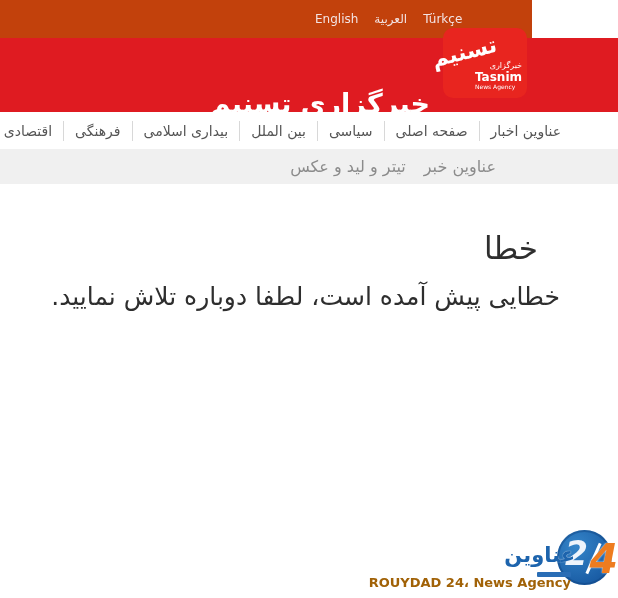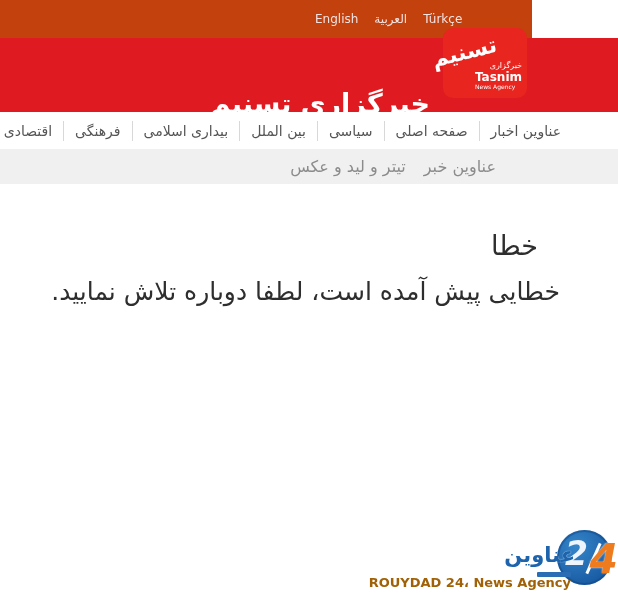--- a/index.html
+++ b/index.html
@@ -47,21 +47,21 @@
     direction:rtl; display:flex; align-items:center; gap:18px;
     padding-right:122px; box-sizing:border-box;
   }
   .subnav-item { color:#8b8b8b; font-size:16px; cursor:pointer; white-space:nowrap; }
 
   
   .error-block {
     position:absolute; top:228px; right:58px; left:50px;
     direction:rtl; text-align:right; color:#2e2e2e;
   }
-  .error-title { font-size:27px; font-weight:normal; margin:0; padding-right:22px; line-height:1.3; }
+  .error-title { font-size:31px; font-weight:normal; margin:0; padding-right:22px; line-height:1.3; }
   .error-message { font-size:25px; margin:10px 0 0 0; line-height:1.5; }
 
   
   .wm-circle {
     position:absolute; top:530px; right:6px; width:55px; height:55px; border-radius:50%;
     background:radial-gradient(circle at 35% 30%, #3585c9, #1a5da5 72%);
     box-shadow:inset 0 0 0 2px rgba(12,62,122,0.4); z-index:1;
   }
   .wm-2 {
     position:absolute; top:537px; right:30px; font-size:33px; font-weight:bold; font-style:italic;

